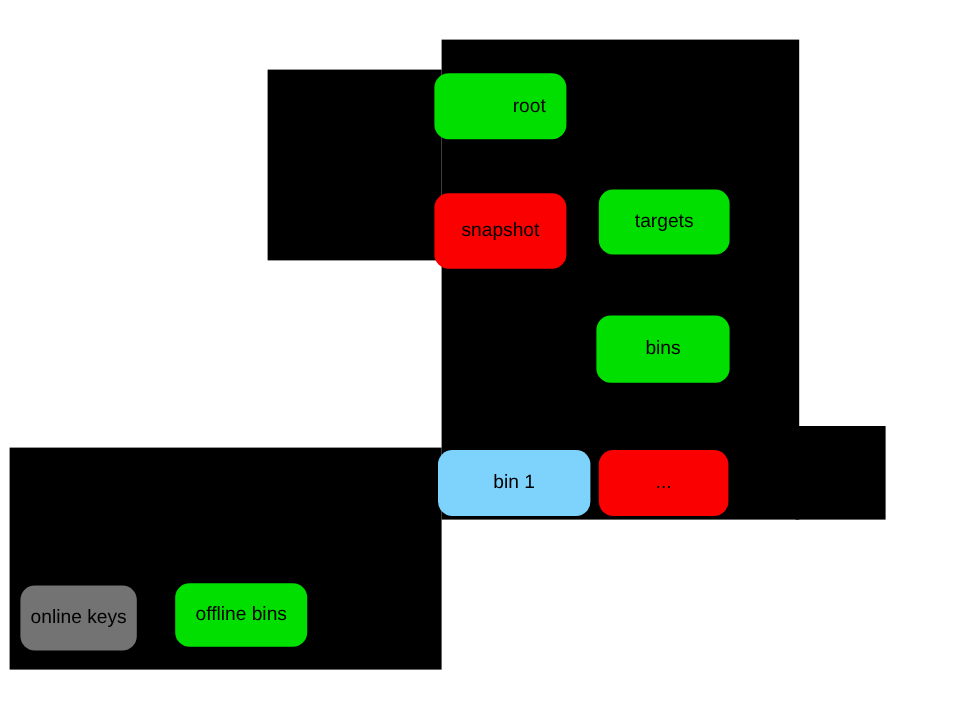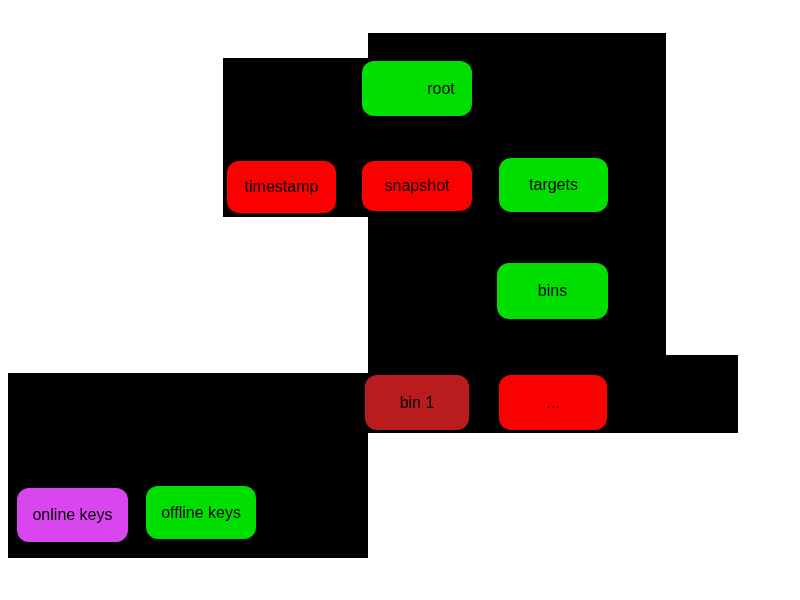--- a/index.html
+++ b/index.html
@@ -36,37 +36,34 @@
 <body>
 
 <div id="canvas" style="background: rgb(255, 255, 255);">
     <div class="panel" style="left: 223px; top: 58px; width: 145px; height: 159px; background: rgb(0, 0, 0);"></div>
     <div class="panel" style="left: 368px; top: 33px; width: 298px; height: 400px; background: rgb(0, 0, 0);"></div>
     <div class="panel" style="left: 663px; top: 355px; width: 75px; height: 78px; background: rgb(0, 0, 0);"></div>
     <div class="panel" style="left: 8px; top: 373px; width: 360px; height: 185px; background: rgb(0, 0, 0);"></div>
     <div class="node" style="left: 362px; top: 61px; width: 110px; height: 55px; background: rgb(0, 223, 0); color: rgb(0, 0, 0); padding-left: 48px;">
       <span>root</span>
     </div>
-    <div class="node" style="left: 227px; top: 161px; width: 109px; height: 52px; background: rgb(251, 0, 0); color: rgb(0, 0, 0);">
-      <span>timestamp</span>
-    </div>
-    <div class="node" style="left: 362px; top: 161px; width: 110px; height: 50px; background: rgb(251, 0, 0); color: rgb(0, 0, 0); justify-content: center;">
+    <div class="node" style="left: 362px; top: 161px; width: 110px; height: 63px; background: rgb(251, 0, 0); color: rgb(0, 0, 0); justify-content: center;">
       <span>snapshot</span>
     </div>
     <div class="node" style="left: 497px; top: 263px; width: 111px; height: 56px; background: rgb(0, 223, 0); color: rgb(0, 0, 0);">
       <span>bins</span>
     </div>
     <div class="node" style="left: 499px; top: 158px; width: 109px; height: 54px; background: rgb(0, 223, 0); color: rgb(0, 0, 0);">
       <span>targets</span>
     </div>
-    <div class="node" style="left: 365px; top: 375px; width: 104px; height: 55px; background: #b91c1c; color: rgb(0, 0, 0);">
+    <div class="node" style="left: 365px; top: 375px; width: 127px; height: 55px; background: #7dd3fc; color: rgb(0, 0, 0);">
       <span>bin 1</span>
     </div>
     <div class="node" style="left: 499px; top: 375px; width: 108px; height: 55px; background: rgb(251, 0, 0); color: rgb(0, 0, 0);">
       <span>...</span>
     </div>
-    <div class="node" style="left: 17px; top: 488px; width: 111px; height: 54px; background: #d946ef; color: rgb(0, 0, 0);">
+    <div class="node" style="left: 17px; top: 488px; width: 97px; height: 54px; background: #737373; color: rgb(0, 0, 0);">
       <span>online keys</span>
     </div>
     <div class="node" style="left: 146px; top: 486px; width: 110px; height: 53px; background: rgb(0, 223, 0); color: rgb(0, 0, 0);">
-      <span>offline keys</span>
+      <span>offline bins</span>
     </div>
   </div>
 
 </body></html>

